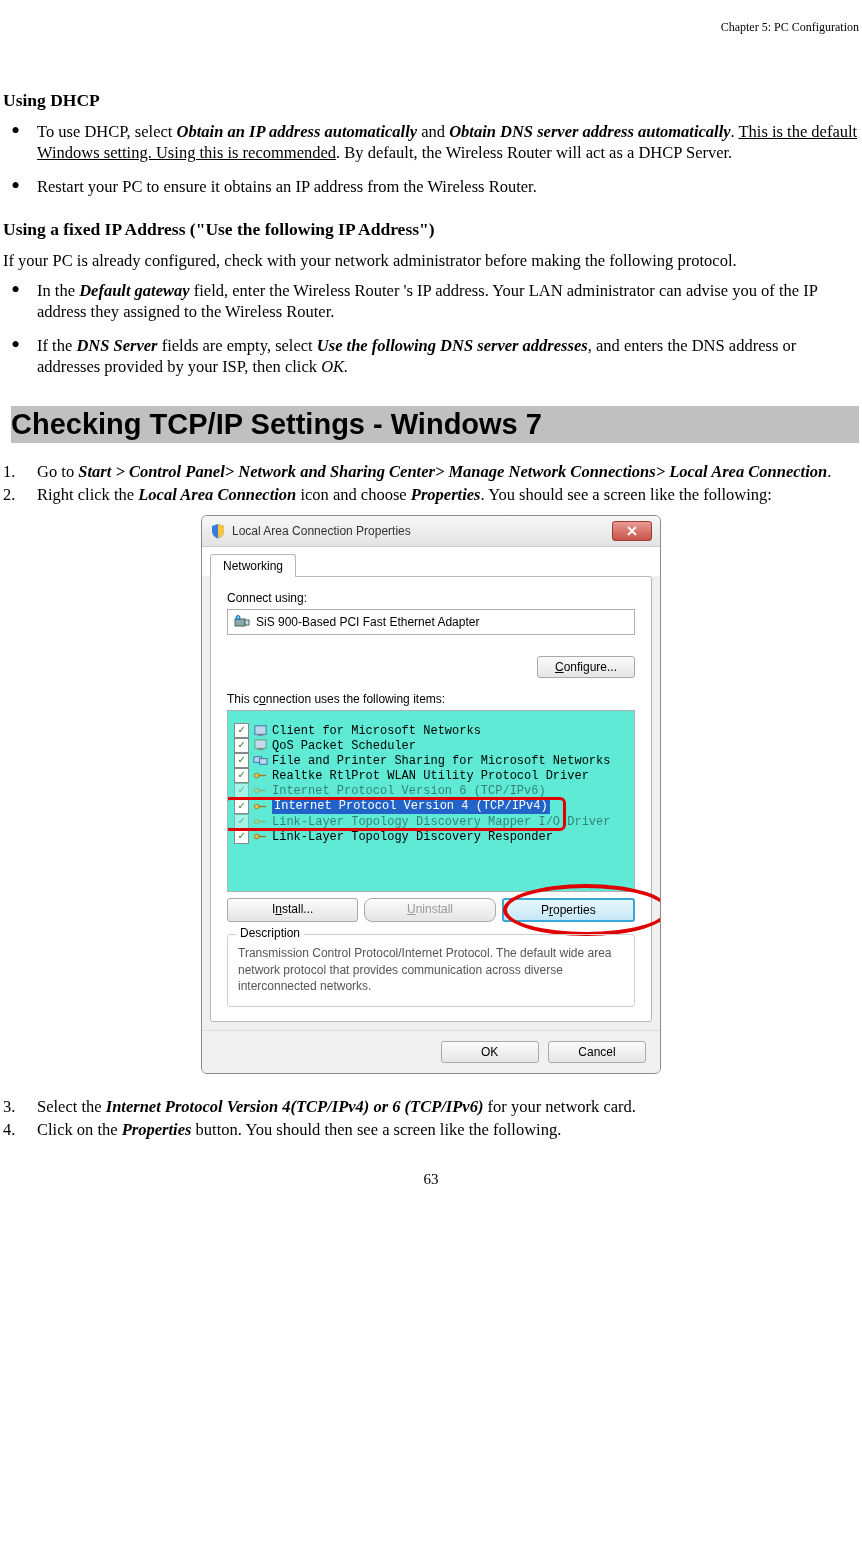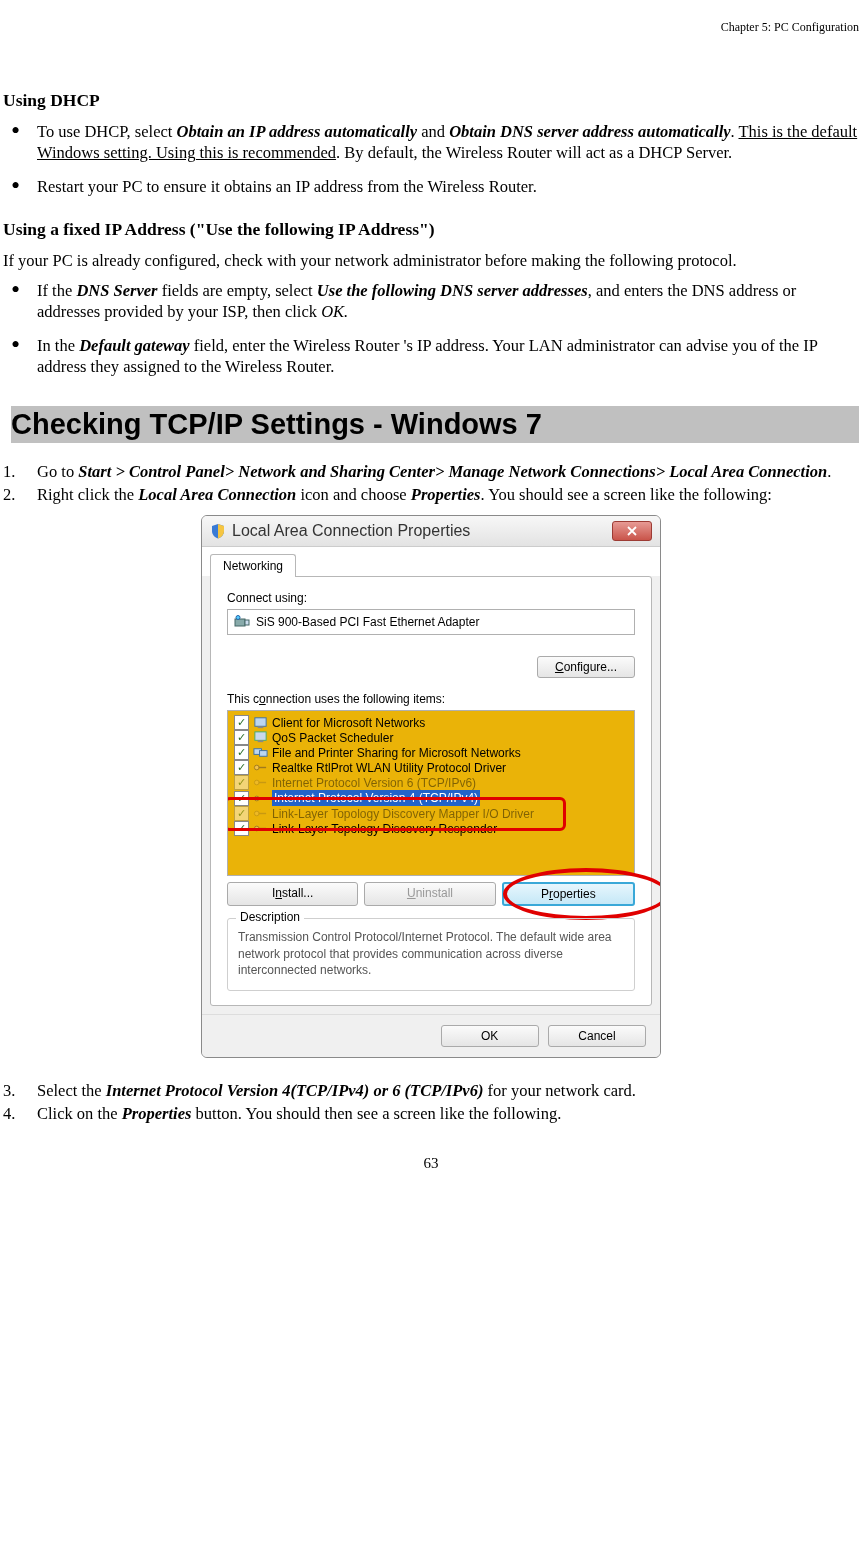--- a/index.html
+++ b/index.html
@@ -45,21 +45,21 @@
   }
   .titlebar {
     background: linear-gradient(#f7f7f7, #e3e3e3);
     height: 30px;
     display: flex;
     align-items: center;
     padding: 0 8px;
     border-bottom: 1px solid #ccc;
   }
   .titlebar .shield { width: 16px; height: 16px; margin-right: 6px; }
-  .titlebar-text { flex: 1; font-size: 16px; color: #333; }
+  .titlebar-text { flex: 1; font-size: 12px; color: #333; }
   .close-btn {
     width: 38px; height: 18px;
     background: linear-gradient(#e79a94, #c9544a);
     border: 1px solid #9c3b34;
     border-radius: 3px;
     display: flex; align-items: center; justify-content: center;
   }
   .close-btn svg { width: 10px; height: 10px; }
   .tab-strip { padding: 6px 8px 0 8px; background: #fff; }
   .tab {
@@ -90,27 +90,28 @@
     display: inline-block;
     border: 1px solid #aaa;
     background: linear-gradient(#fbfbfb, #e5e5e5);
     padding: 3px 14px;
     border-radius: 3px;
     font-family: inherit;
     font-size: 12px;
     min-width: 68px;
     text-align: center;
   }
-  .win-btn.disabled { color: #999; }
+  .win-btn.disabled { color: #999; border-radius: 8px; }
   .list-box {
     border: 1px solid #b0b0b0;
-    background: #eab308;
+    background: #5eead4;
     margin-bottom: 6px;
     position: relative;
-    padding: 4px 0;
+    padding: 12px 0;
+    font-family: Liberation Mono, monospace;
   }
   .list-item {
     display: flex;
     align-items: center;
     padding: 0px 6px;
     gap: 4px;
     position: relative;
   }
   .chk {
     width: 13px; height: 13px;
@@ -157,24 +158,24 @@
   <li>
     <span>To use DHCP, select </span><span class="bi">Obtain an IP address automatically</span><span> and </span><span class="bi">Obtain DNS server address automatically</span><span>. </span><span class="u">This is the default Windows setting. Using this is recommended</span><span>. By default, the Wireless Router will act as a DHCP Server.</span>
   </li>
   <li>Restart your PC to ensure it obtains an IP address from the Wireless Router.</li>
 </ul>
 
 <div class="section-title" style="margin-top:22px;">Using a fixed IP Address ("Use the following IP Address")</div>
 <div class="intro">If your PC is already configured, check with your network administrator before making the following protocol.</div>
 <ul class="bullets">
   <li>
+    <span>In the </span><span class="bi">Default gateway</span><span> field, enter the Wireless Router 's IP address. Your LAN administrator can advise you of the IP address they assigned to the Wireless Router.</span>
+  </li>
+  <li>
     <span>If the </span><span class="bi">DNS Server</span><span> fields are empty, select </span><span class="bi">Use the following DNS server addresses</span><span>, and enters the DNS address or addresses provided by your ISP, then click </span><span class="i">OK.</span>
-  </li>
-  <li>
-    <span>In the </span><span class="bi">Default gateway</span><span> field, enter the Wireless Router 's IP address. Your LAN administrator can advise you of the IP address they assigned to the Wireless Router.</span>
   </li>
 </ul>
 
 <div class="h1-bar">Checking TCP/IP Settings - Windows 7</div>
 
 <ol class="numlist">
   <li>
     <span>Go to </span><span class="bi">Start &gt; Control Panel&gt; Network and Sharing Center&gt; Manage Network Connections&gt; Local Area Connection</span><span>.</span>
   </li>
   <li>

